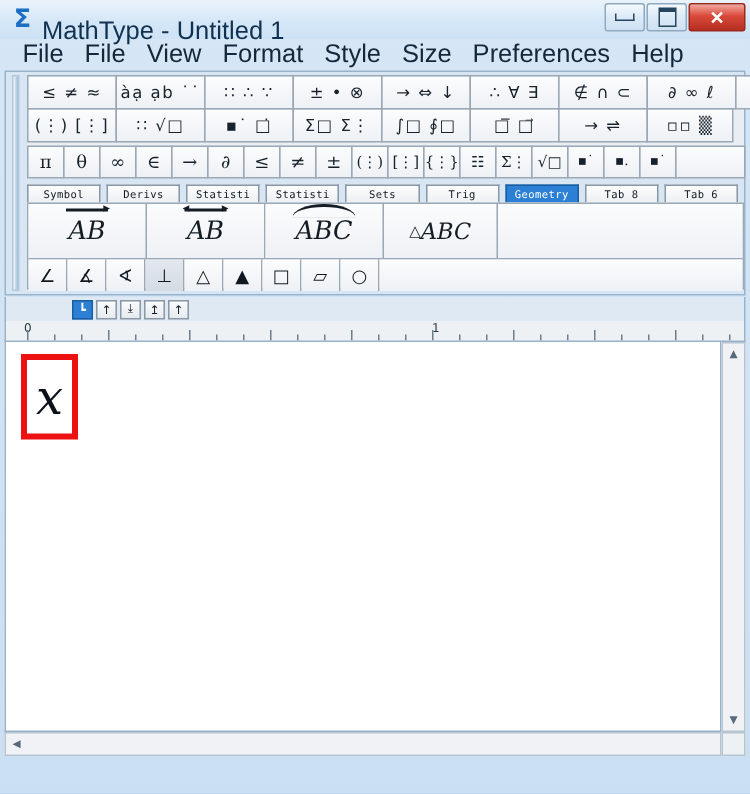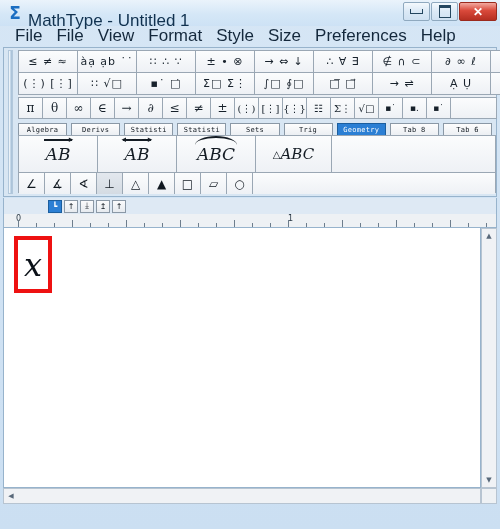--- a/index.html
+++ b/index.html
@@ -252,21 +252,20 @@
       </div>
 
       <div class="prow r2">
         <div class="pcell" style="width:60px">(⋮) [⋮]</div>
         <div class="pcell" style="width:60px">∷ √□</div>
         <div class="pcell" style="width:60px">▪˙ □̇</div>
         <div class="pcell" style="width:60px">Σ□ Σ⋮</div>
         <div class="pcell" style="width:60px">∫□ ∮□</div>
         <div class="pcell" style="width:60px">□̅ □⃗</div>
         <div class="pcell" style="width:60px">→ ⇌</div>
-        <div class="pcell" style="width:60px">Ạ Ụ</div>
         <div class="pcell" style="width:58px">▫▫ ▒</div>
 
       </div>
 
       <div class="srow">
         <div class="scell">π</div>
         <div class="scell">θ</div>
         <div class="scell">∞</div>
         <div class="scell">∈</div>
         <div class="scell">→</div>
@@ -281,21 +280,21 @@
         <div class="scell" style="font-size:10px">Σ⋮</div>
         <div class="scell" style="font-size:10px">√□</div>
         <div class="scell" style="font-size:9px">▪˙</div>
         <div class="scell" style="font-size:9px">▪.</div>
         <div class="scell" style="font-size:9px">▪˙</div>
         <div class="scell tail blank"></div>
       </div>
     </div>
 
     <div class="tabstrip">
-      <div class="tab">Algebra</div>
+      <div class="tab">Symbol</div>
       <div class="tab">Derivs</div>
       <div class="tab">Statisti</div>
       <div class="tab">Statisti</div>
       <div class="tab">Sets</div>
       <div class="tab">Trig</div>
       <div class="tab active">Geometry</div>
       <div class="tab">Tab 8</div>
       <div class="tab">Tab 6</div>
     </div>
 

